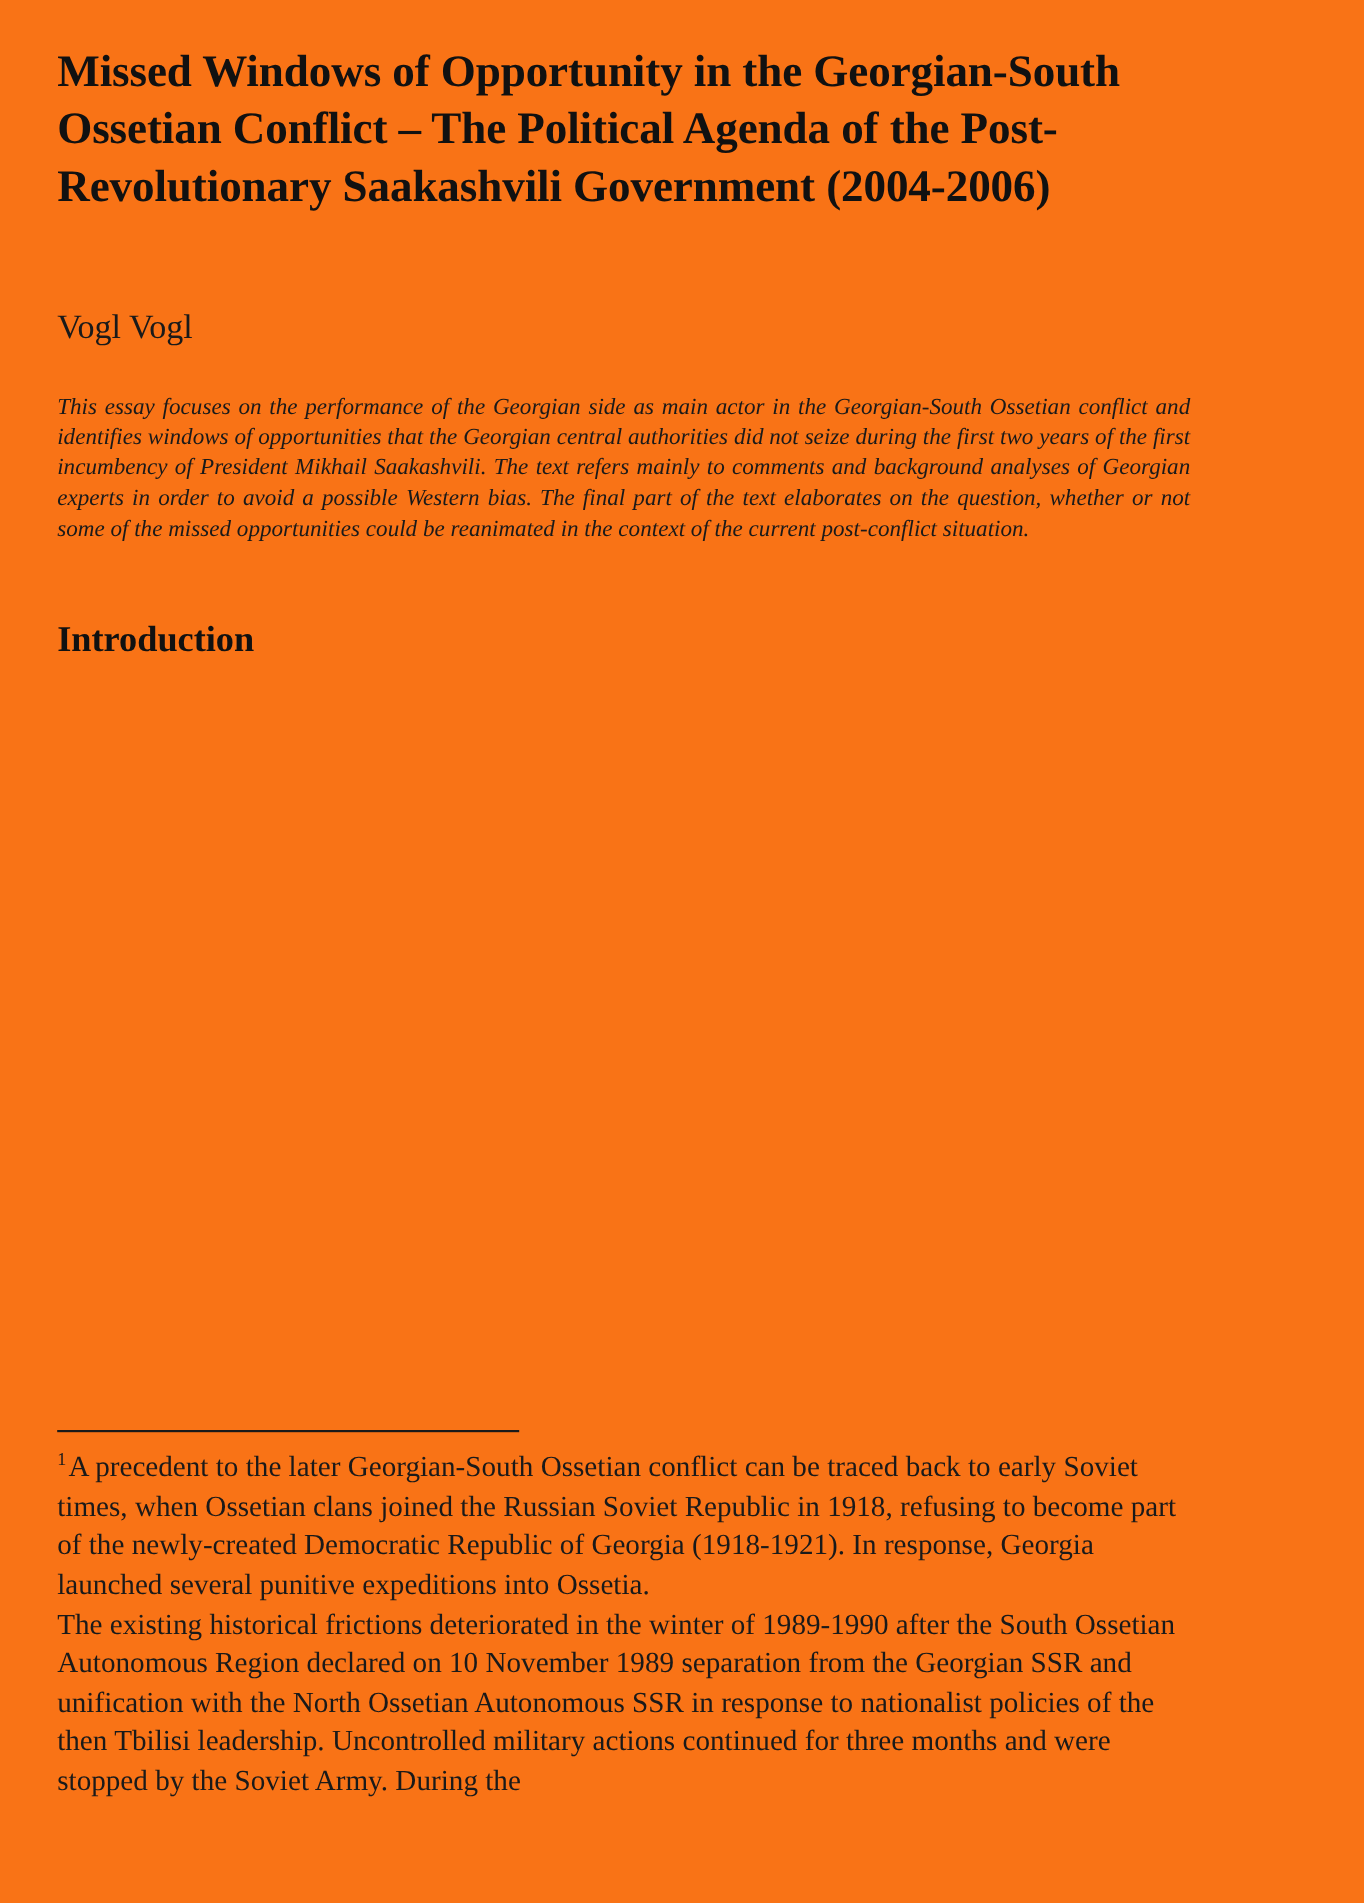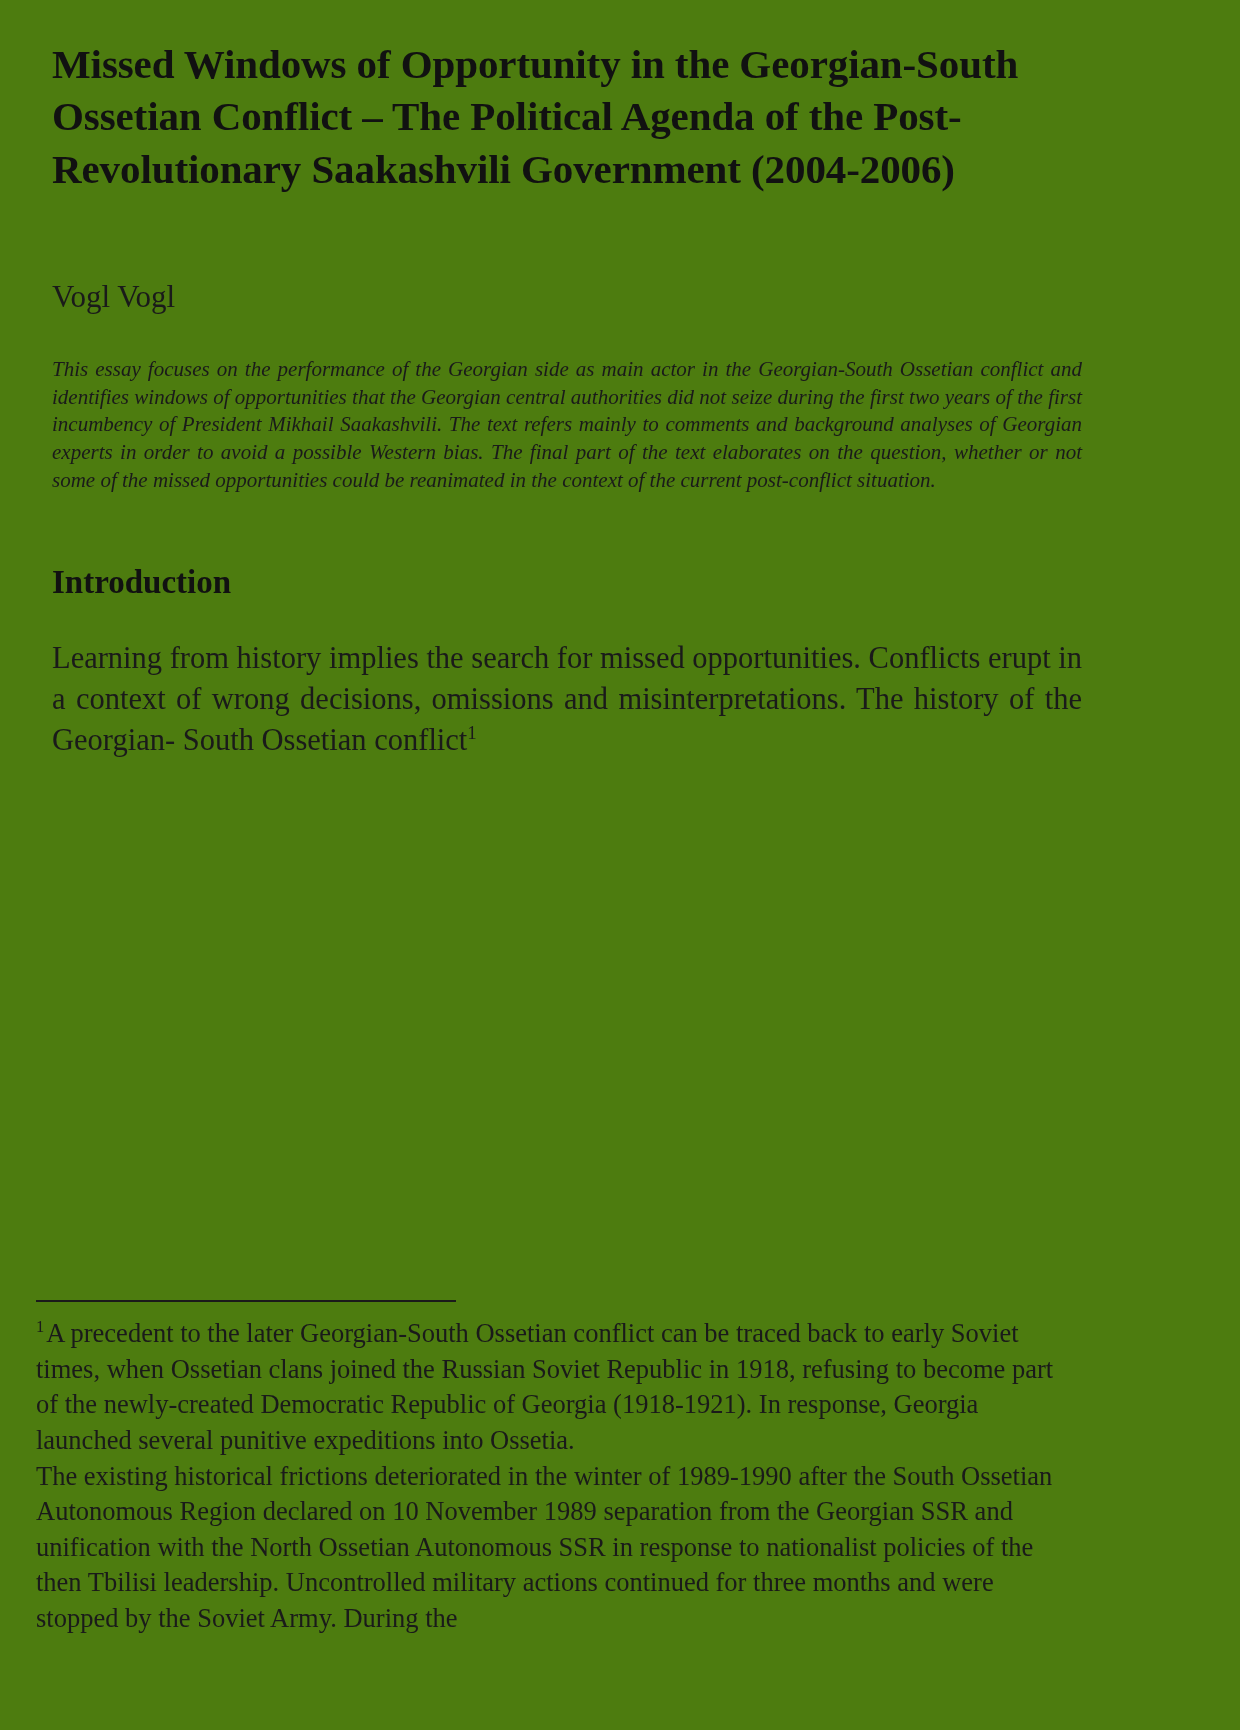--- a/index.html
+++ b/index.html
@@ -14,21 +14,21 @@
     font-family: "Liberation Serif", "DejaVu Serif", serif;
     color: #1a1a1a;
   }
 
   .page {
     position: relative;
     width: 1240px;
     height: 1730px;
     box-sizing: border-box;
     padding: 0;
-    background: #4d7c0f;
+    background: #f97316;
   }
 
   .content {
     position: absolute;
     left: 52px;
     top: 38px;
     width: 1030px;
   }
 
   .doc-title {
@@ -82,21 +82,21 @@
   }
 
   .fn-ref {
     font-size: 0.62em;
     vertical-align: super;
     line-height: 0;
   }
 
   .footnote-area {
     position: absolute;
-    left: 36px;
+    left: 52px;
     top: 1300px;
     width: 1030px;
   }
 
   .footnote-rule {
     width: 420px;
     height: 0;
     border: 0;
     border-top: 2.5px solid #1a1a1a;
     margin: 0 0 14px 0;
@@ -127,21 +127,20 @@
 
     <h1 class="doc-title">Missed Windows of Opportunity in the Georgian-South Ossetian Conflict – The Political Agenda of the Post-Revolutionary Saakashvili Government (2004-2006)</h1>
 
     <p class="author">Vogl Vogl</p>
 
 
     <p class="abstract">This essay focuses on the performance of the Georgian side as main actor in the Georgian-South Ossetian conflict and identifies windows of opportunities that the Georgian central authorities did not seize during the first two years of the first incumbency of President Mikhail Saakashvili. The text refers mainly to comments and background analyses of Georgian experts in order to avoid a possible Western bias. The final part of the text elaborates on the question, whether or not some of the missed opportunities could be reanimated in the context of the current post-conflict situation.</p>
 
     <h2 class="section-heading heading-introduction">Introduction</h2>
 
-    <p class="body-par"><span>Learning from history implies the search for missed opportunities. Conflicts erupt in a context of wrong decisions, omissions and misinterpretations. The history of the Georgian- South Ossetian conflict</span><sup class="fn-ref">1</sup></p>
 
   </div>
 
   <div class="footnote-area">
 
     <hr class="footnote-rule">
 
     <p class="footnote-text"><sup class="footnote-marker">1</sup><span>A precedent to the later Georgian-South Ossetian conflict can be traced back to early Soviet times, when Ossetian clans joined the Russian Soviet Republic in 1918, refusing to become part of the newly-created Democratic Republic of Georgia (1918-1921). In response, Georgia launched several punitive expeditions into Ossetia.</span></p>
 
     <p class="footnote-text">The existing historical frictions deteriorated in the winter of 1989-1990 after the South Ossetian Autonomous Region declared on 10 November 1989 separation from the Georgian SSR and unification with the North Ossetian Autonomous SSR in response to nationalist policies of the then Tbilisi leadership. Uncontrolled military actions continued for three months and were stopped by the Soviet Army. During the</p>

